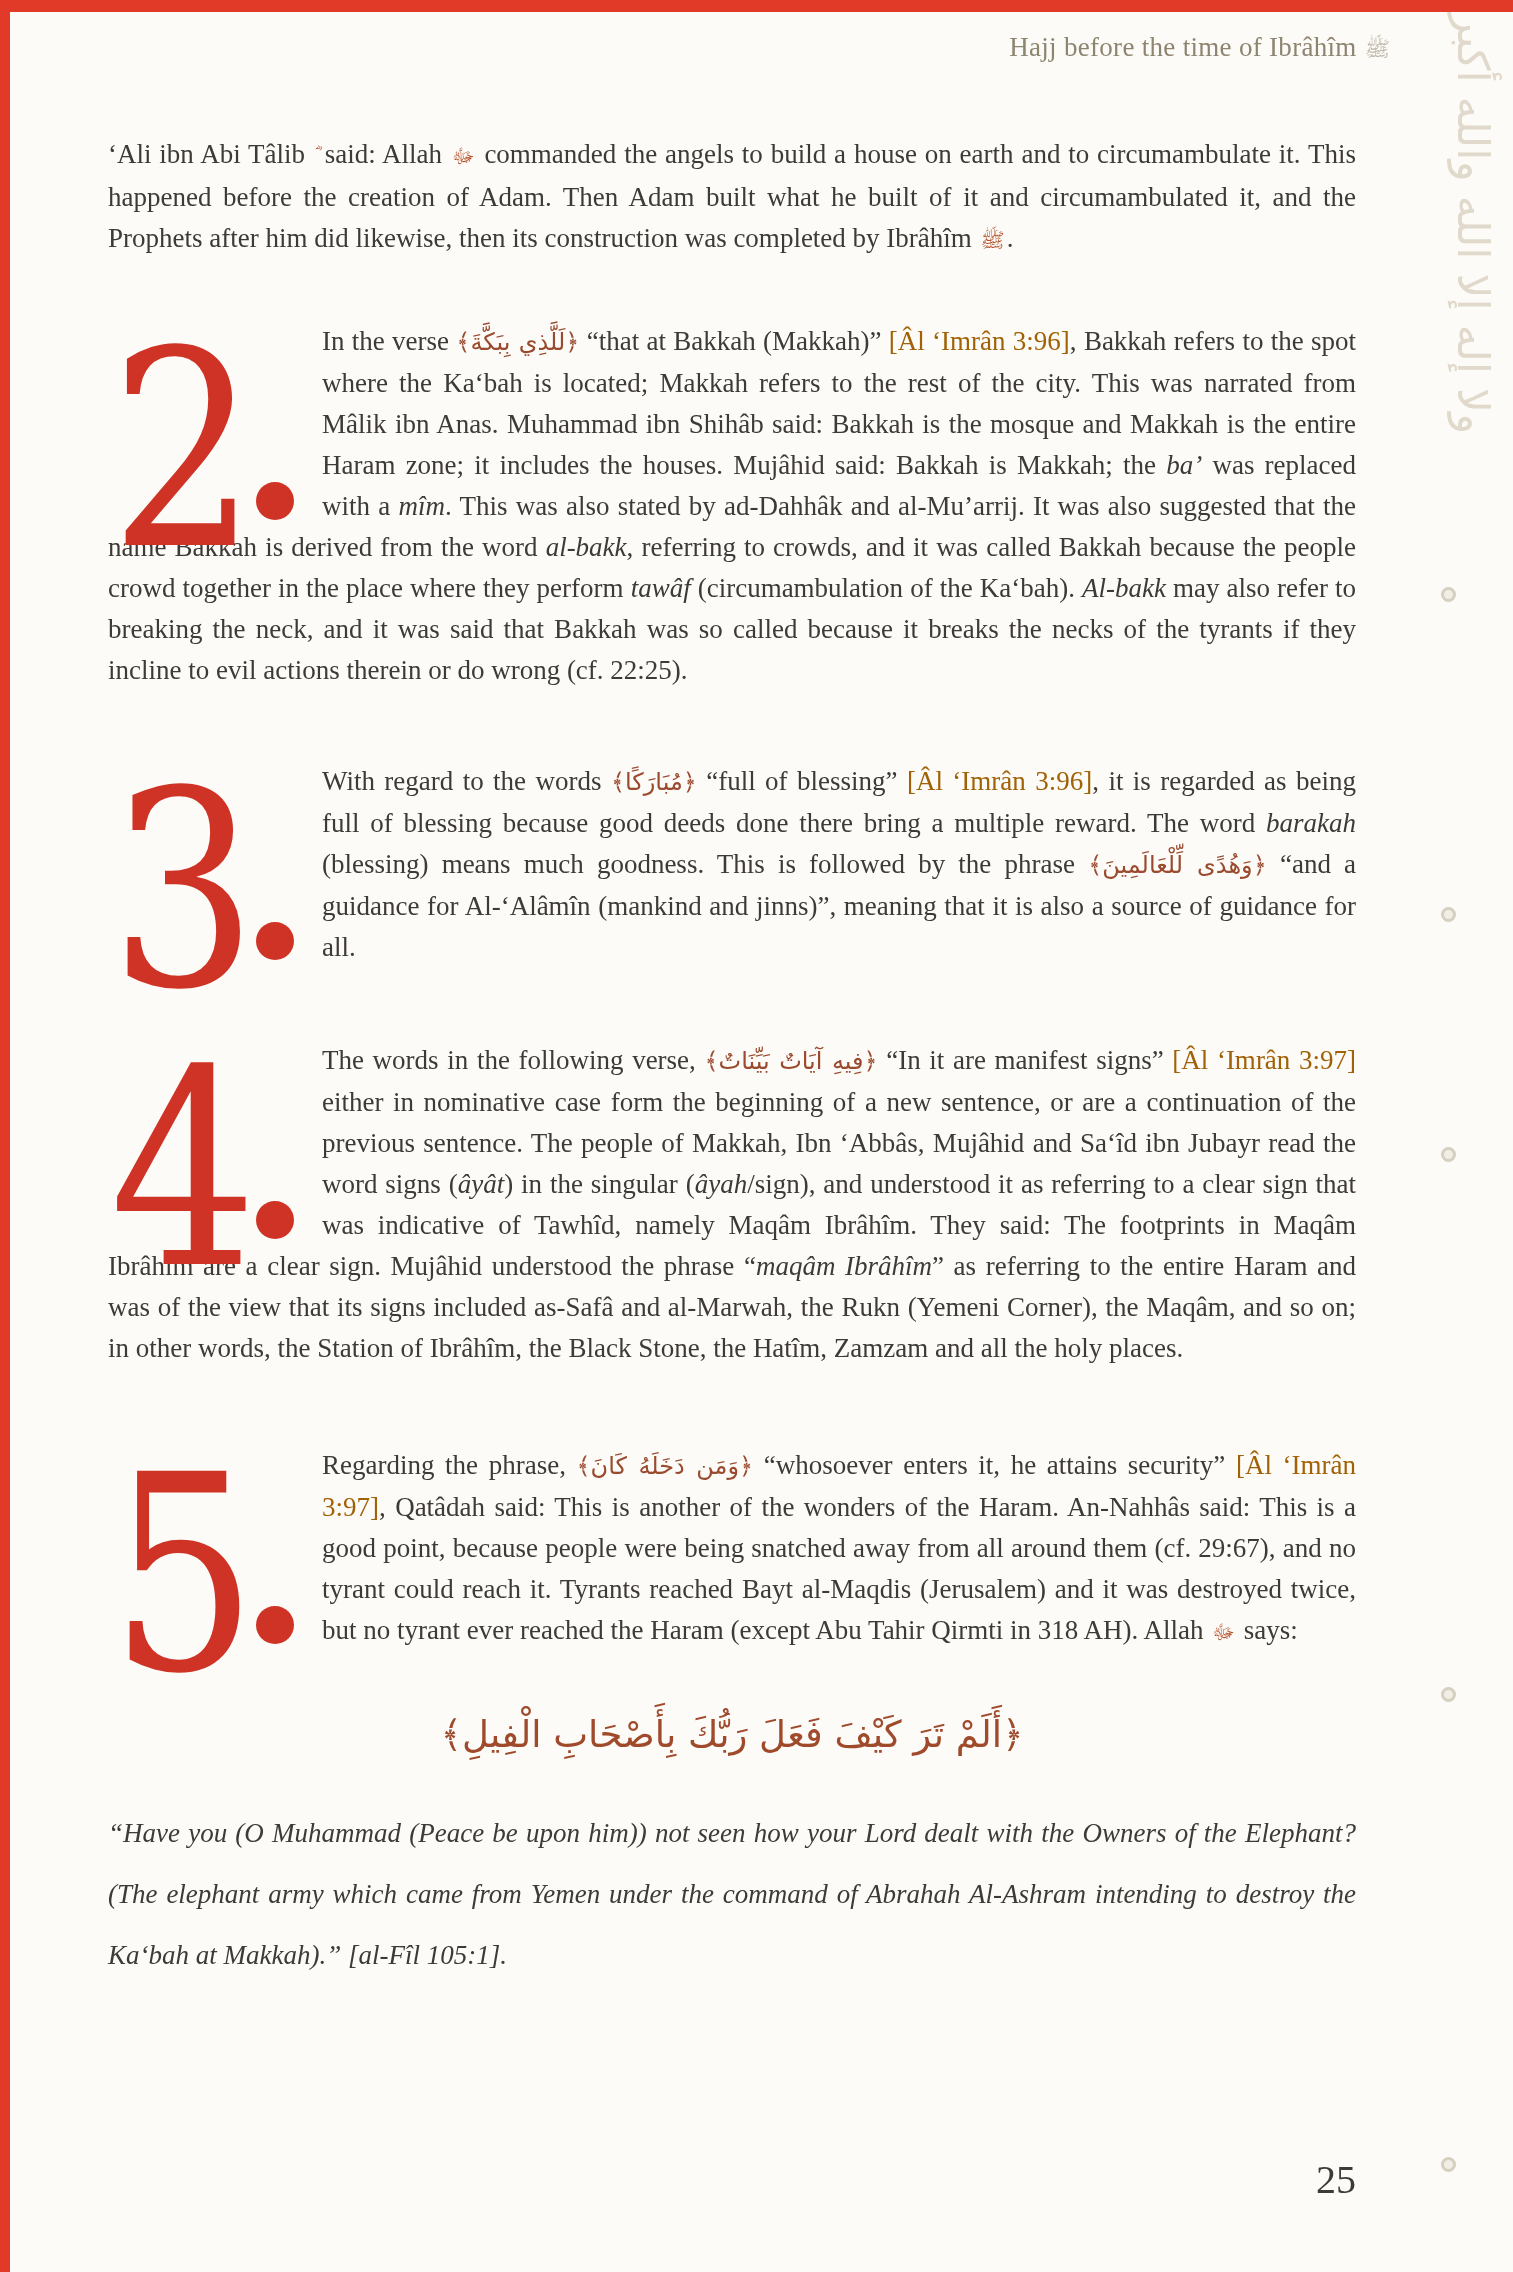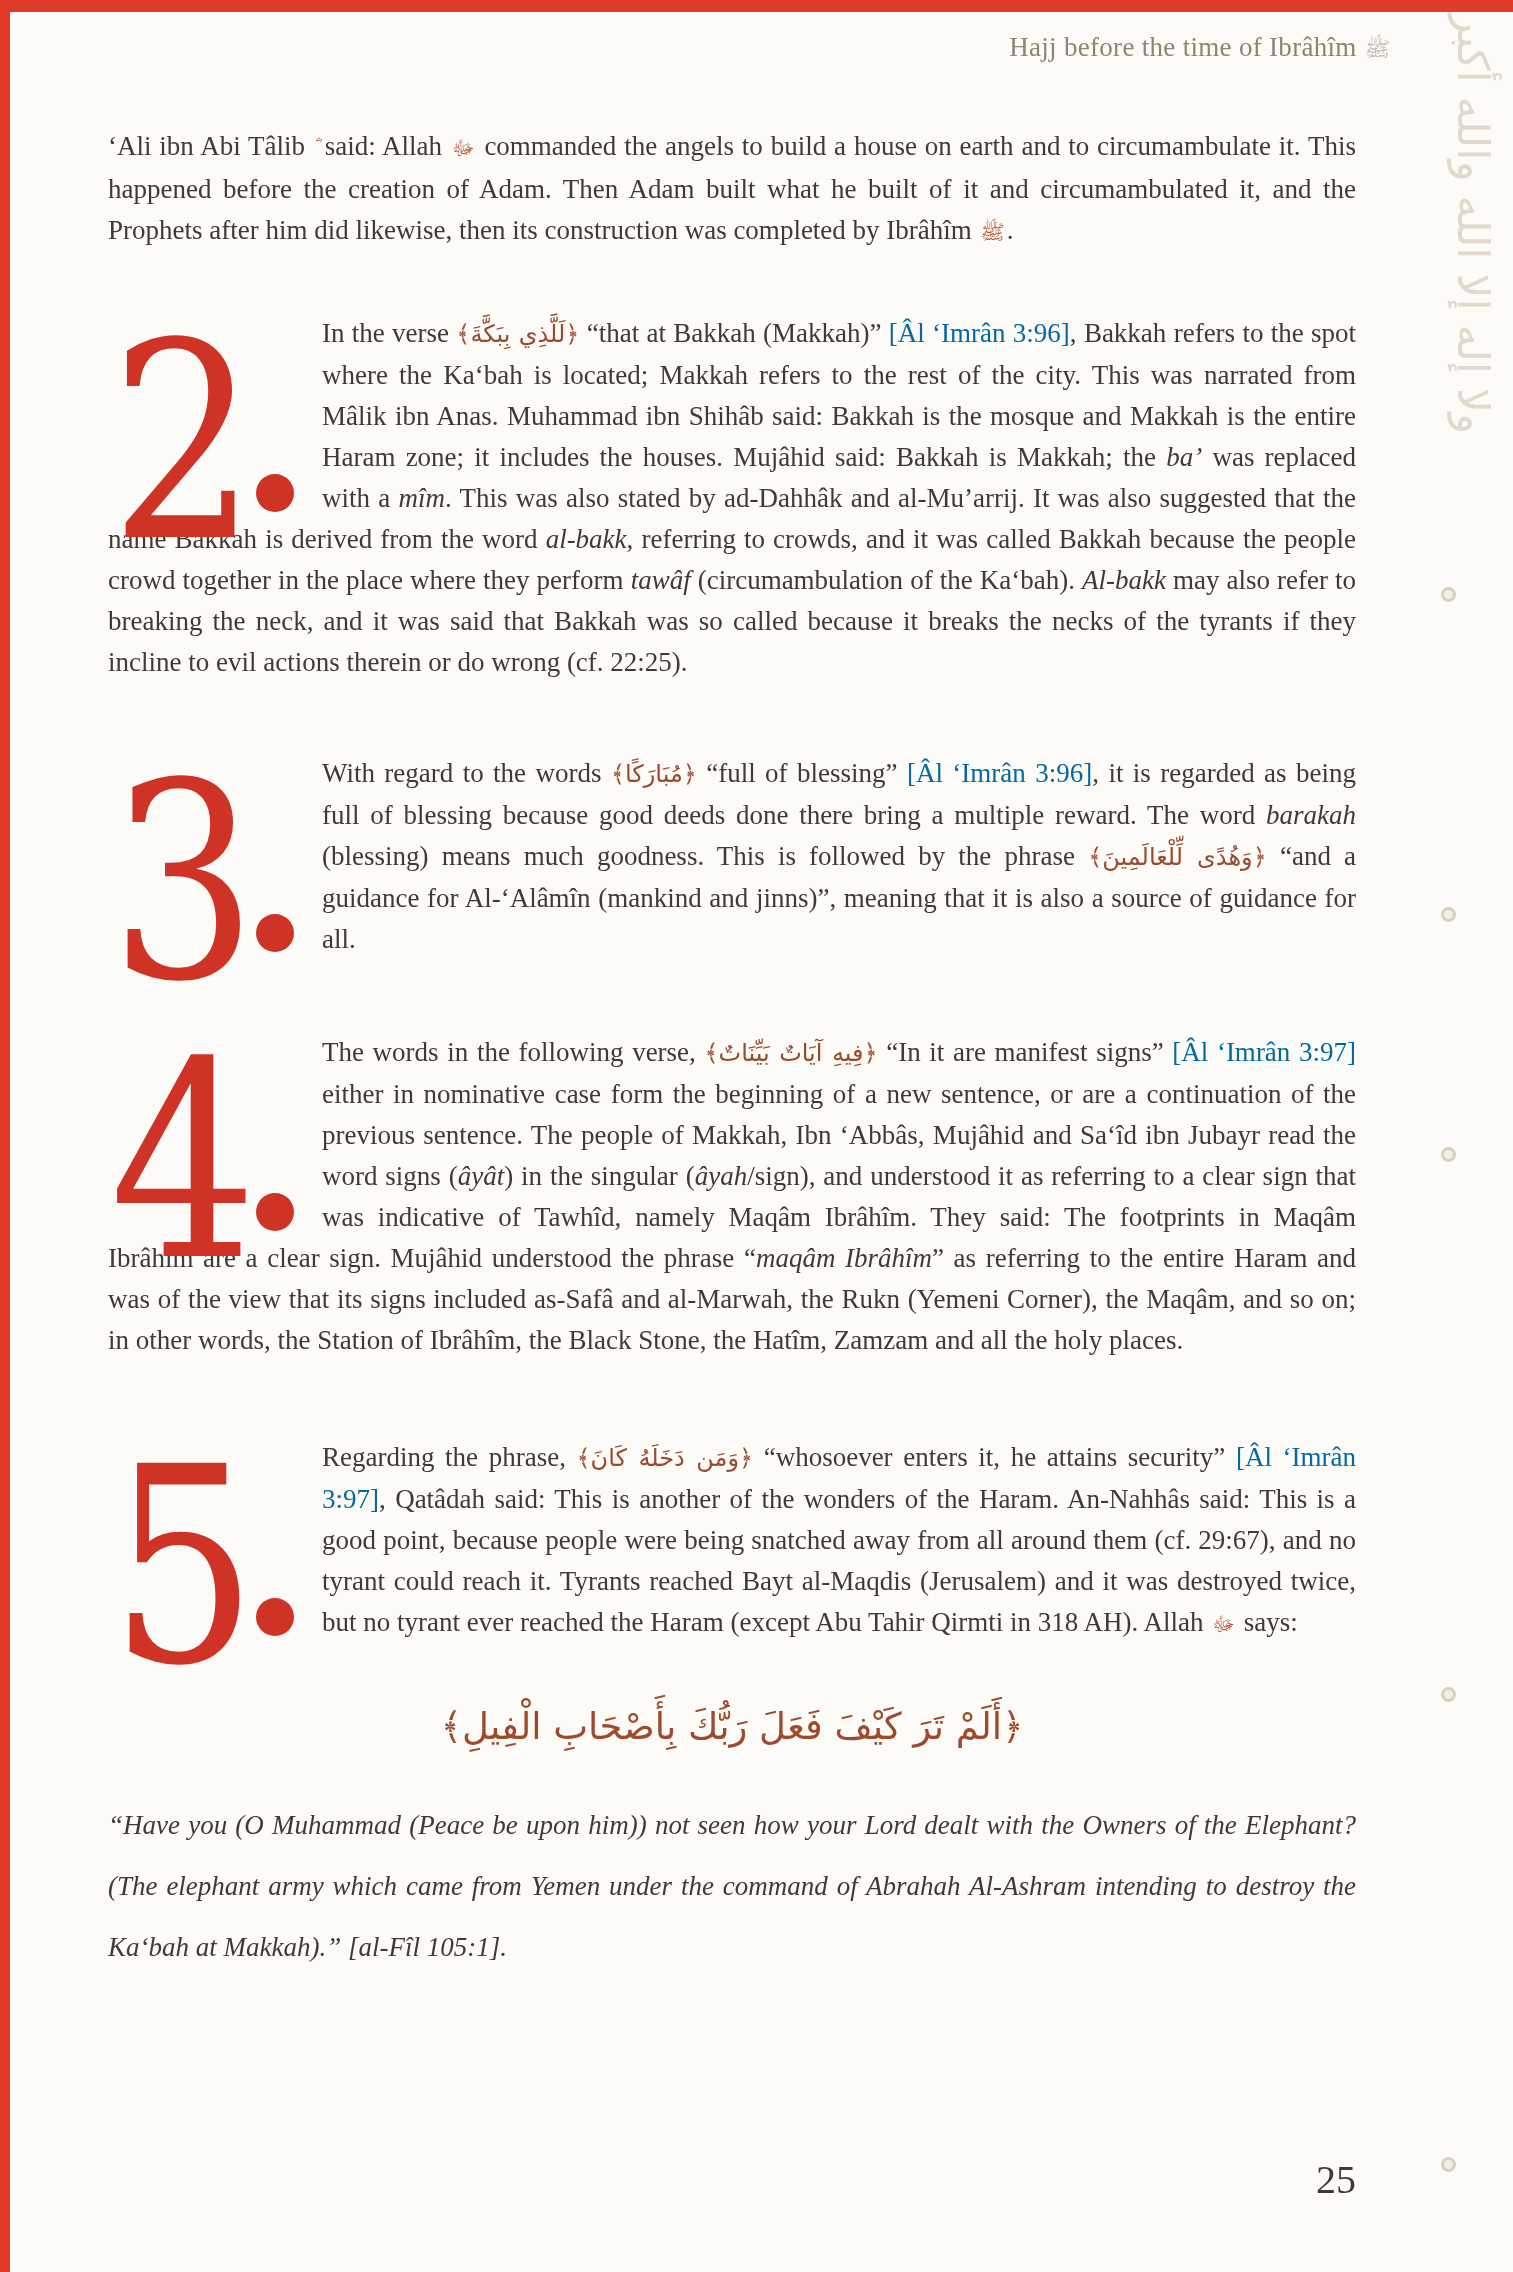--- a/index.html
+++ b/index.html
@@ -13,21 +13,21 @@
   .trim-left { position:absolute; top:0; left:0; width:10px; height:100%; background:#e23a28; z-index:5; }
 
   .running-header {
     position:absolute; top:32px; right:123px;
     font-size:27px; color:#8e8571; letter-spacing:0.3px;
   }
   .running-header .hdr-hon {
     font-family:"DejaVu Sans", sans-serif; font-size:21px; color:#b9b2a2; margin-left:8px;
   }
 
-  .content { position:absolute; left:108px; top:0; width:1248px; padding-top:126px; }
+  .content { position:absolute; left:108px; top:8px; width:1248px; padding-top:126px; }
 
   p.body {
     font-size:27px; line-height:41px; text-align:justify;
     color:#3e3a36;
   }
   section.numbered { clear:both; }
   .sec-2 { margin-top:60px; }
   .sec-3 { margin-top:70px; }
   .sec-4 { margin-top:72px; }
   .sec-5 { margin-top:76px; }
@@ -43,21 +43,21 @@
     position:absolute; right:28px; bottom:6px;
     width:38px; height:38px; border-radius:50%; background:#cf3325;
   }
 
   .seg-n  { }
   .seg-i  { font-style:italic; }
   .seg-ar {
     font-family:"DejaVu Sans", sans-serif;
     color:#9a4a2e; font-size:24px; unicode-bidi:isolate;
   }
-  .seg-ref { color:#0369a1; }
+  .seg-ref { color:#a16207; }
   .seg-hon {
     font-family:"DejaVu Sans", sans-serif;
     color:#b5542f; font-size:20px; padding:0 2px;
   }
 
   .verse {
     clear:both; margin-top:56px; text-align:center;
     direction:rtl; font-family:"DejaVu Sans", sans-serif;
     font-size:37px; color:#a04a2c; line-height:1.4;
   }

